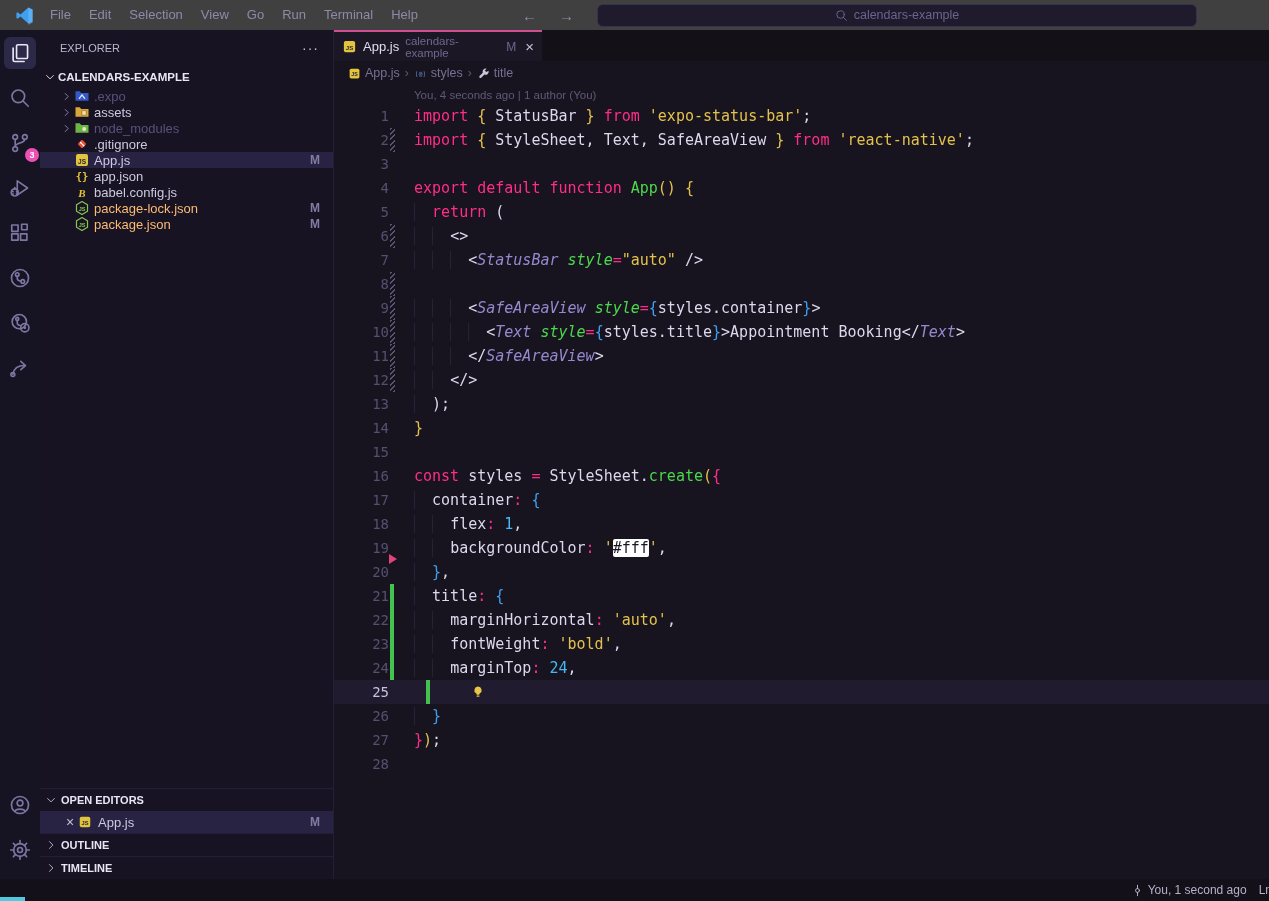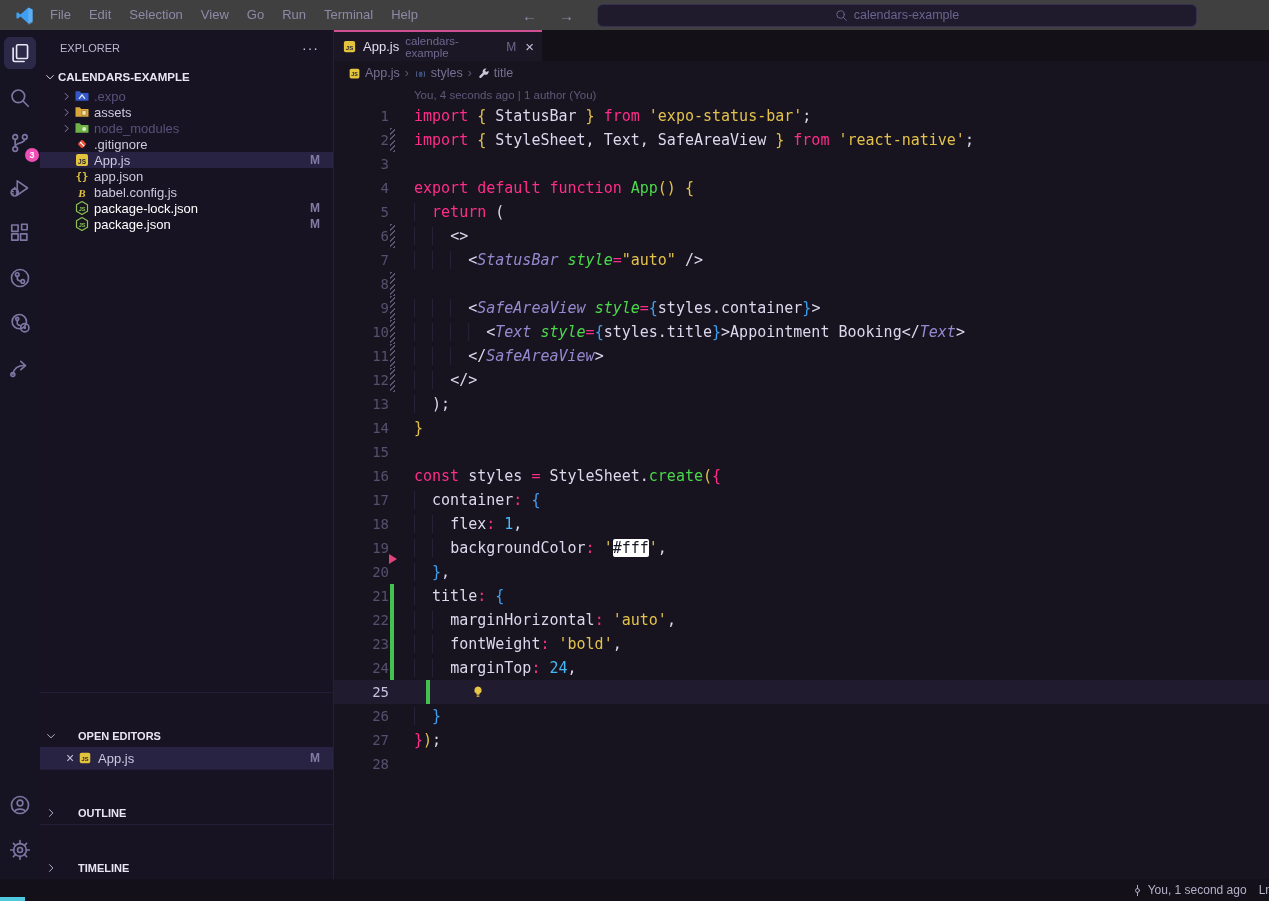--- a/index.html
+++ b/index.html
@@ -31,25 +31,25 @@
   .sidebar{flex:0 0 293px;background:#171322;border-right:1px solid #241f38;display:flex;flex-direction:column;color:#c3bfd8;font-size:13px;min-height:0;}
   .sb-header{flex:0 0 36px;display:flex;align-items:center;justify-content:space-between;padding:0 14px 0 20px;font-size:11px;color:#bab6d0;}
   .sb-ellipsis{color:#c5c1d8;font-size:14px;letter-spacing:1px;}
   .proj-header{flex:0 0 22px;display:flex;align-items:center;gap:2px;padding-left:4px;font-weight:bold;font-size:11.5px;color:#e8e5f4;}
   .tree-row{flex:0 0 22px;display:flex;align-items:center;}
   .tree-row.selected{background:#282343;}
   .chev{width:16px;margin-left:18px;display:flex;justify-content:center;color:#9b95b8;}
   .ficon{width:20px;display:flex;justify-content:flex-start;}
   .flabel{color:#cdc9e0;}
   .tree-row.dim .flabel{color:#57527a;}
-  .tree-row.muted .flabel{color:#ffffff;text-align:right;}
+  .tree-row.muted .flabel{color:#fdba74;text-align:right;}
   .badge-m{margin-left:auto;margin-right:13px;color:#827ca4;font-size:12px;font-weight:bold;}
   .sb-flex{flex:1;}
   .sb-section{border-top:1px solid #241f38;}
-  .sb-sec-header{height:22px;display:flex;align-items:center;gap:20px;padding-left:4px;font-weight:bold;font-size:11px;color:#e8e5f4;margin-top:32px;}
+  .sb-sec-header{height:22px;display:flex;align-items:center;gap:3px;padding-left:4px;font-weight:bold;font-size:11px;color:#e8e5f4;}
   .sb-sec-header .hdr-chev{width:14px;display:flex;justify-content:center;color:#c5c1d8;}
   .oe-row{height:22px;display:flex;align-items:center;background:#282343;}
   .oe-close{width:16px;margin-left:22px;text-align:center;color:#c5c1d8;font-size:14px;}
   .oe-icon{width:20px;display:flex;}
   .oe-label{color:#cdc9e0;}
 
   
   .editor-area{flex:1;background:#18141f;display:flex;flex-direction:column;min-width:0;}
   .tabbar{flex:0 0 31px;background:#131018;display:flex;}
   .tab{width:208px;background:#1b1725;border-top:2px solid #cf4f92;display:flex;align-items:center;gap:6px;padding:0 8px;box-sizing:border-box;}

